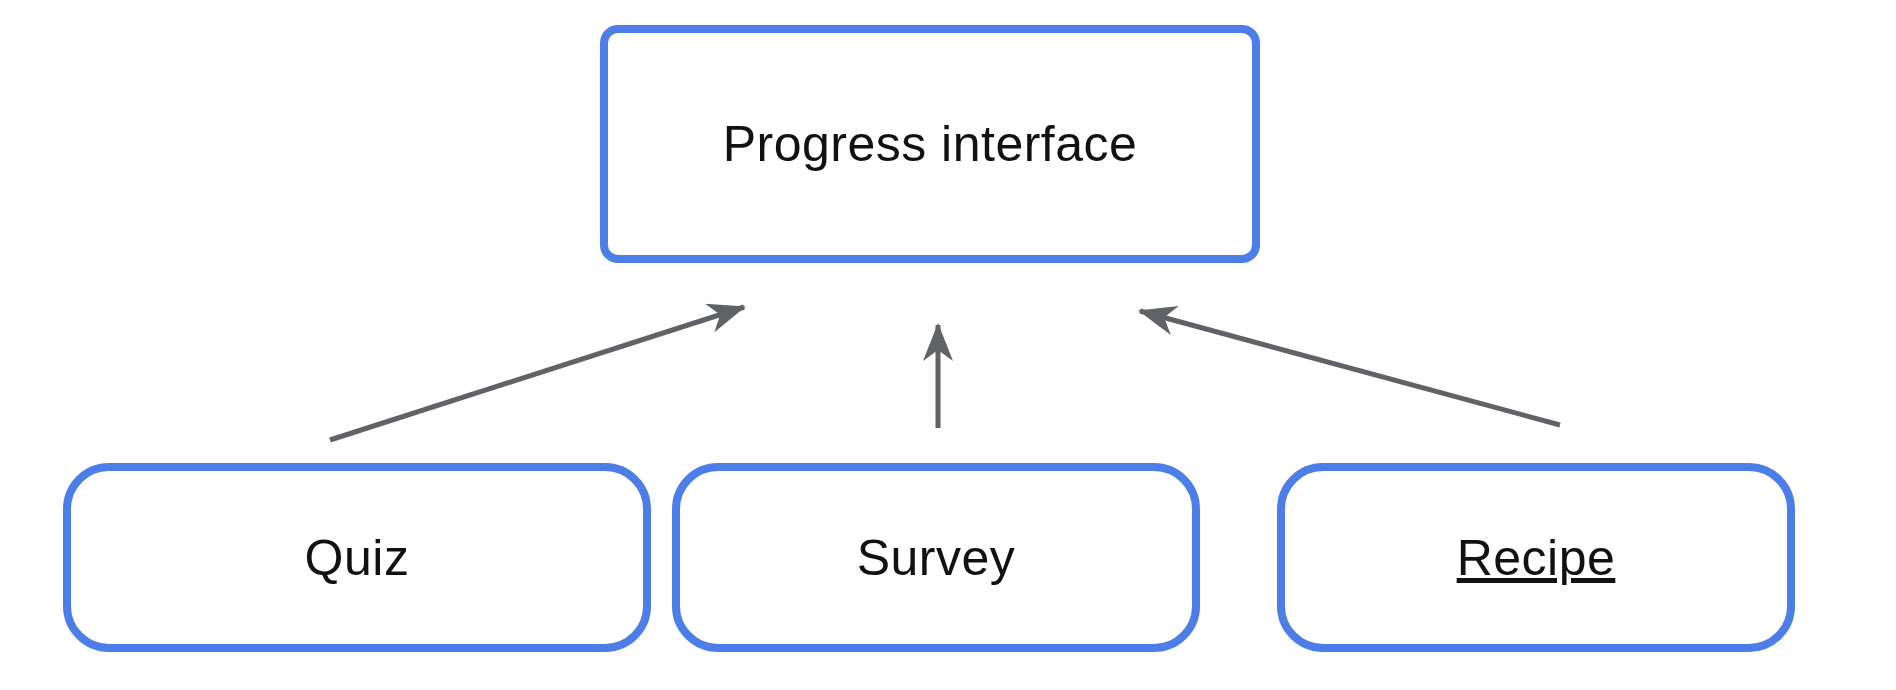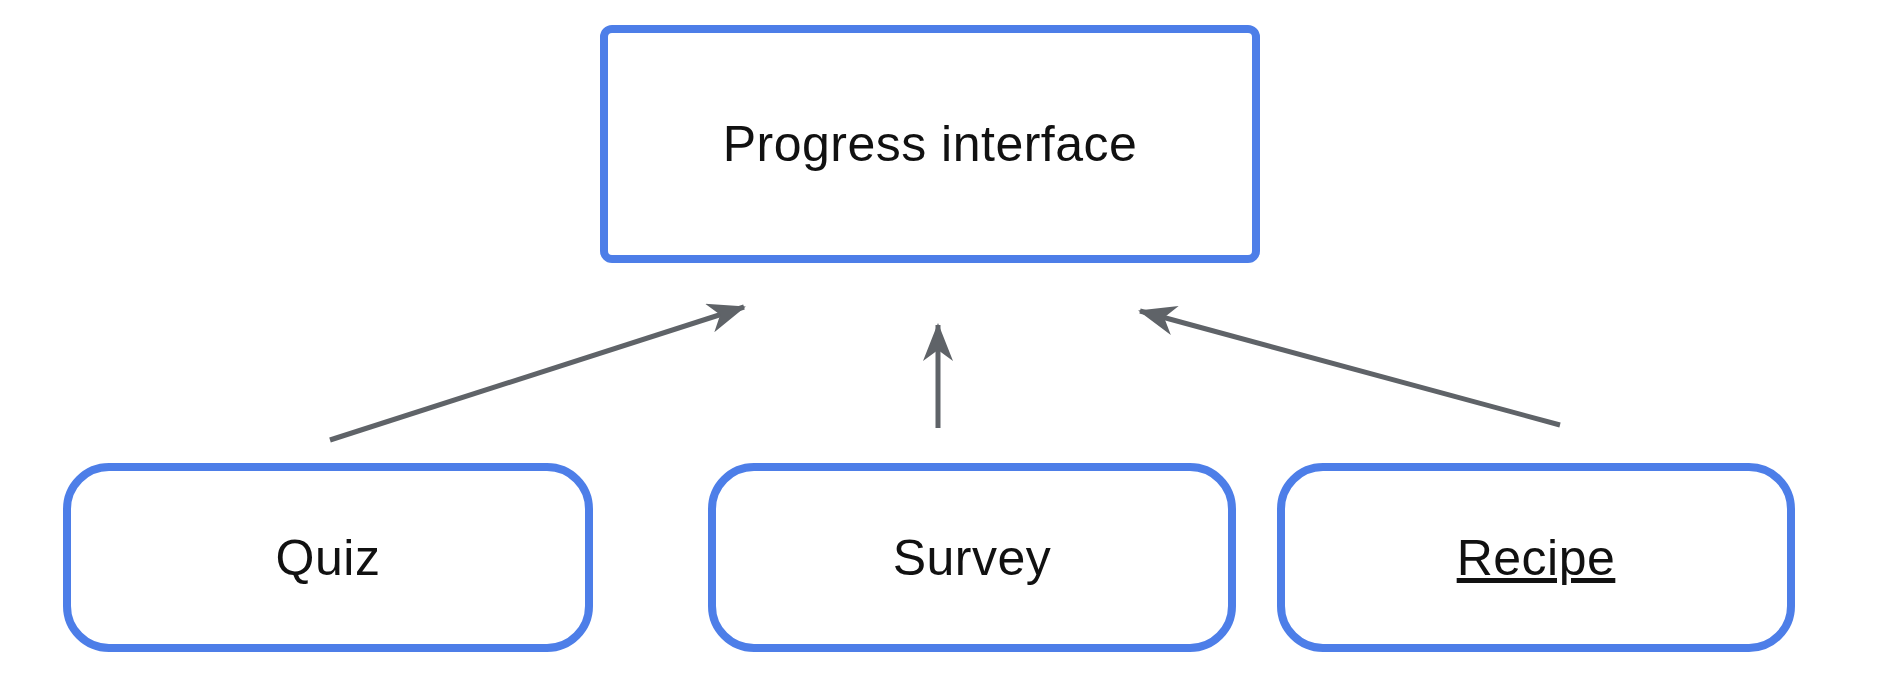--- a/index.html
+++ b/index.html
@@ -27,29 +27,29 @@
     font-size: 50px;
     font-weight: 500;
     letter-spacing: 0.5px;
     white-space: nowrap;
   }
   .node-top {
     left: 600px;
     top: 25px;
     width: 660px;
     height: 238px;
-    border-radius: 12px;
+    border-radius: 18px;
   }
   .node-bottom {
     top: 463px;
     height: 189px;
     border-radius: 46px;
   }
-  .node-quiz   { left: 63px;   width: 530px; }
-  .node-survey { left: 708px;  width: 528px; }
+  .node-quiz   { left: 63px;   width: 588px; }
+  .node-survey { left: 672px;  width: 528px; }
   .node-recipe { left: 1277px; width: 518px; text-decoration: underline; }
   .edges-layer {
     position: absolute;
     left: 0;
     top: 0;
     width: 1896px;
     height: 690px;
     pointer-events: none;
   }
 </style>

